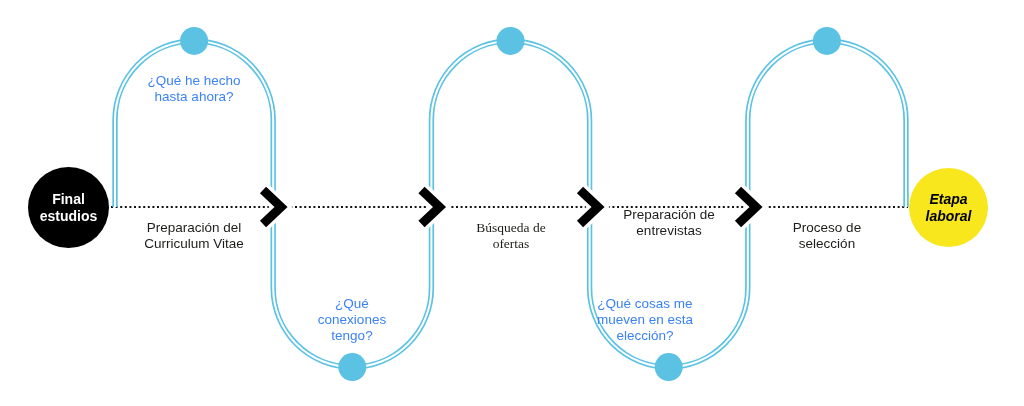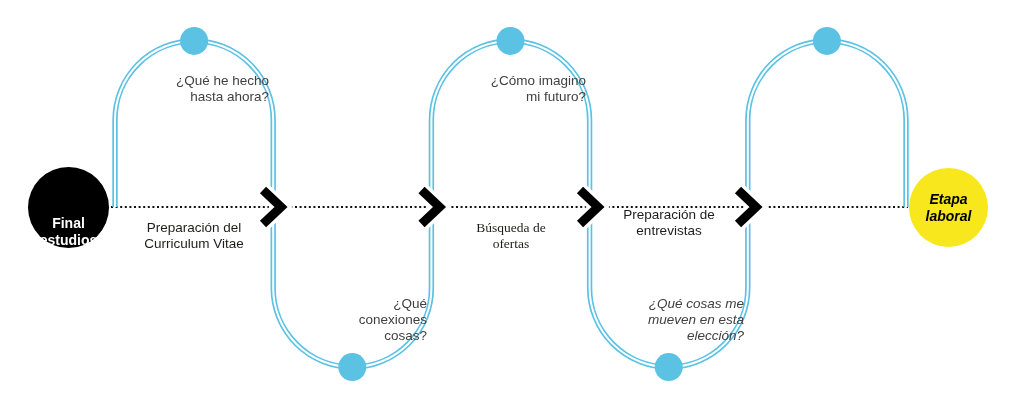--- a/index.html
+++ b/index.html
@@ -12,26 +12,25 @@
   }
   .canvas svg{position:absolute;left:0;top:0;}
   .txt{
     position:absolute;
     transform:translate(-50%,-50%);
     text-align:center;
     white-space:pre-line;
     pointer-events:none;
   }
   .question{
-    color:#404040;
+    color:#3b82f6;
     font-size:13.5px;
     line-height:15.8px;
     font-weight:500;
     width:150px;
-    text-align:right;
   }
   .stage-label{
     color:#1d1d1b;
     font-size:13.5px;
     line-height:15.5px;
     font-weight:500;
     width:160px;
   }
   .milestone{
     position:absolute;
@@ -39,32 +38,32 @@
     display:flex;
     align-items:center;
     justify-content:center;
     text-align:center;
     white-space:pre-line;
     font-weight:700;
   }
   .milestone.start{
     left:28px;top:167px;width:81px;height:81px;
     background:#000000;color:#ffffff;
-    font-size:14px;line-height:16.5px;align-items:flex-end;
+    font-size:14px;line-height:16.5px;
   }
   .milestone.end{
     left:909px;top:168px;width:79px;height:79px;
     background:#f8e71c;color:#000000;
     font-size:14px;line-height:16.5px;font-style:italic;
   }
   
   .q0{left:194px;top:89px;}
   .q1{left:352px;top:320px;}
   .q2{left:511px;top:89px;}
-  .q3{left:669px;top:320px;font-style:italic;}
+  .q3{left:645px;top:320px;}
   .q4{left:827px;top:89px;}
   
   .s0{left:194px;top:235px;}
   .s1{left:352px;top:235px;}
   .s2{left:511px;top:235px;font-family:Liberation Serif, serif;}
   .s3{left:669px;top:222px;}
   .s4{left:827px;top:235px;}
 </style>
 </head>
 <body>
@@ -108,27 +107,27 @@
   </div>
   <div class="milestone end">
     <span>Etapa
 laboral</span>
   </div>
 
   <div class="txt question q0">¿Qué he hecho
 hasta ahora?</div>
   <div class="txt question q1">¿Qué
 conexiones
-cosas?</div>
-  <div class="txt question q2">¿Cómo imagino
-mi futuro?</div>
+tengo?</div>
   <div class="txt question q3">¿Qué cosas me
 mueven en esta
 elección?</div>
 
   <div class="txt stage-label s0">Preparación del
 Curriculum Vitae</div>
   <div class="txt stage-label s2">Búsqueda de
 ofertas</div>
   <div class="txt stage-label s3">Preparación de
 entrevistas</div>
+  <div class="txt stage-label s4">Proceso de
+selección</div>
 
 </div>
 
 </body></html>

